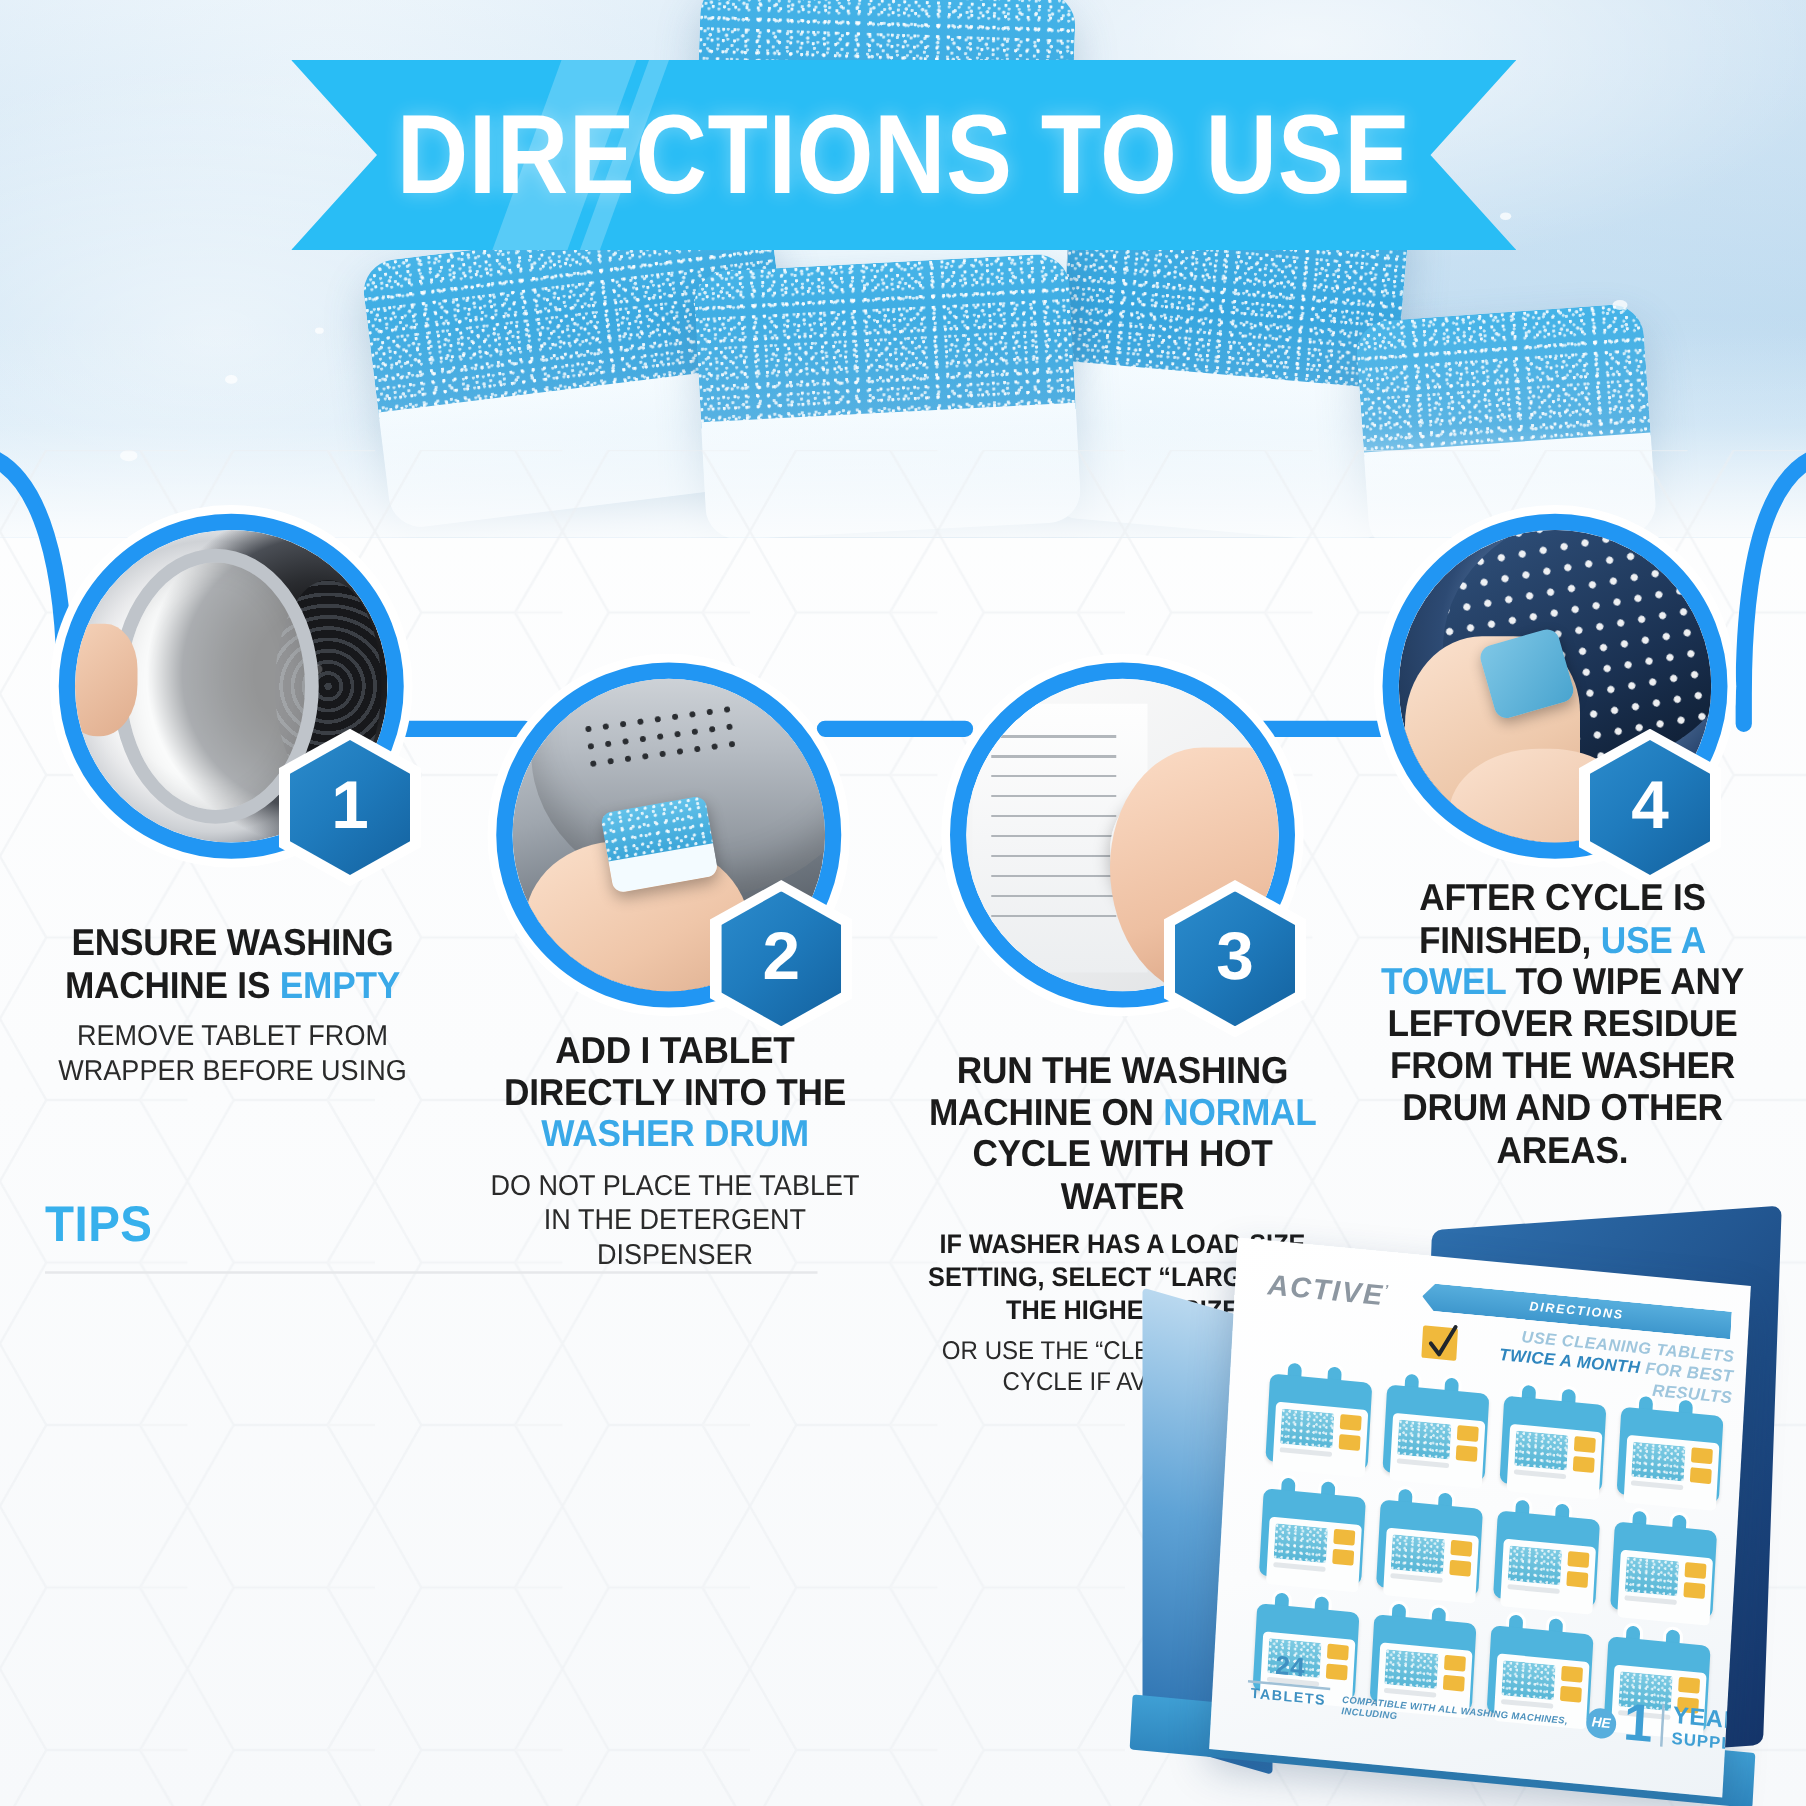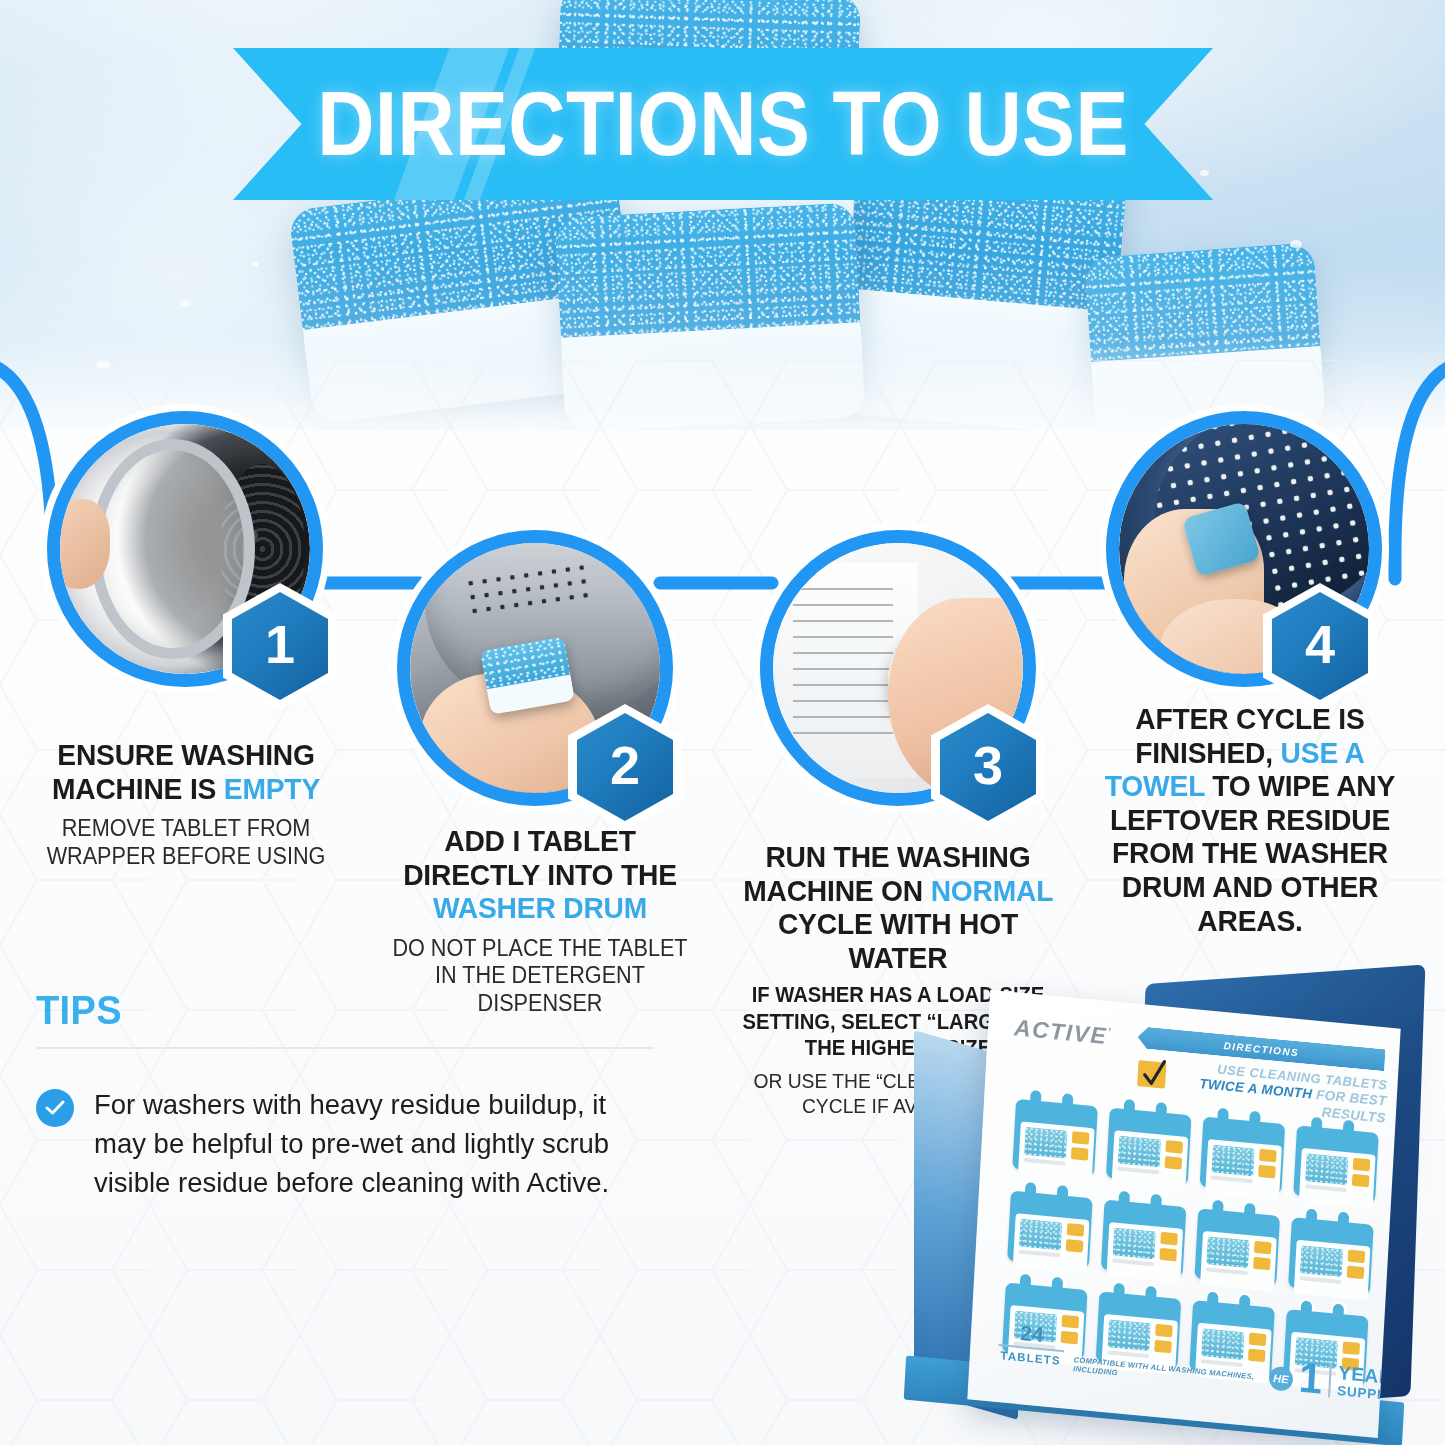--- a/index.html
+++ b/index.html
@@ -264,21 +264,21 @@
     transform:scaleX(.94); transform-origin:center;
   }
   .step-sub3{
     margin-top:7px;
     font-family:"Liberation Sans Narrow","Liberation Sans",sans-serif;
     font-weight:400; color:#2a2a2a; font-size:20.5px; line-height:1.22;
     transform:scaleX(.94); transform-origin:center;
   }
 
   
-  .tips{ position:absolute; left:36px; top:990px; width:620px; }
+  .tips{ position:absolute; left:36px; top:960px; width:620px; }
   .tips-title{
     color:#37b0ec; font-weight:700; font-size:40px; line-height:1;
     font-family:"Liberation Sans Narrow","Liberation Sans",sans-serif;
     letter-spacing:.4px; transform:scaleX(.95); transform-origin:left center;
   }
   .tips-rule{ margin-top:17px; height:2px; width:618px; background:#e6e8ea; }
   .tip{ display:flex; gap:20px; margin-top:36px; align-items:flex-start; }
   .tip-check{
     flex:0 0 auto; width:38px; height:38px; border-radius:50%;
     background:#2a9fe8; position:relative; margin-top:4px;
@@ -545,28 +545,20 @@
     </div>
     <div class="step-text" style="left:1078px;top:702px;width:344px;">
       <div class="step-head"><span>AFTER CYCLE IS FINISHED, </span><span class="hl">USE A TOWEL</span><span> TO WIPE ANY LEFTOVER RESIDUE FROM THE WASHER DRUM AND OTHER AREAS.</span></div>
     </div>
   </div>
 
   <div class="tips">
     <div class="tips-title">TIPS</div>
     <div class="tips-rule"></div>
 
-    <div class="tip">
-      <div class="tip-check">
-        <svg width="20" height="18" viewBox="0 0 20 18">
-            <path d="M2 9 L7.5 14 L18 3" fill="none" stroke="#ffffff" stroke-width="3" stroke-linecap="round" stroke-linejoin="round"></path>
-          </svg>
-      </div>
-      <div class="tip-text">For washers with heavy residue buildup, it may be helpful to pre-wet and lightly scrub visible residue before cleaning with Active.</div>
-    </div>
 
   </div>
 
   <div class="box-wrap">
     <div class="box-back"></div>
     <div class="box-left"></div>
     <div class="box-bottombar"></div>
 
     <div class="box-face">
 

